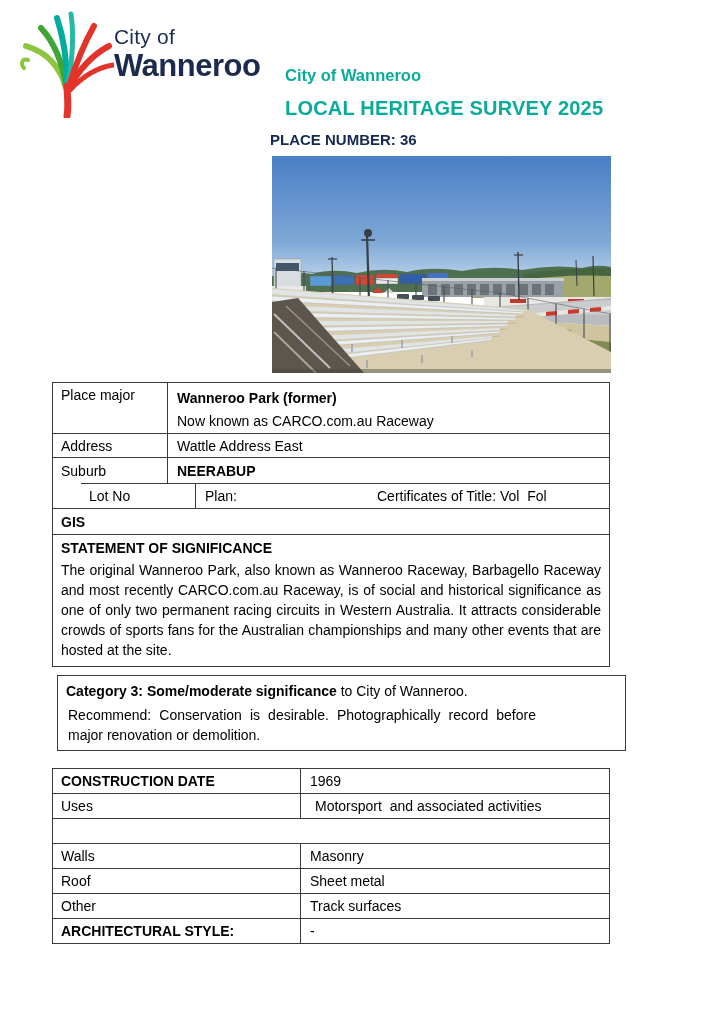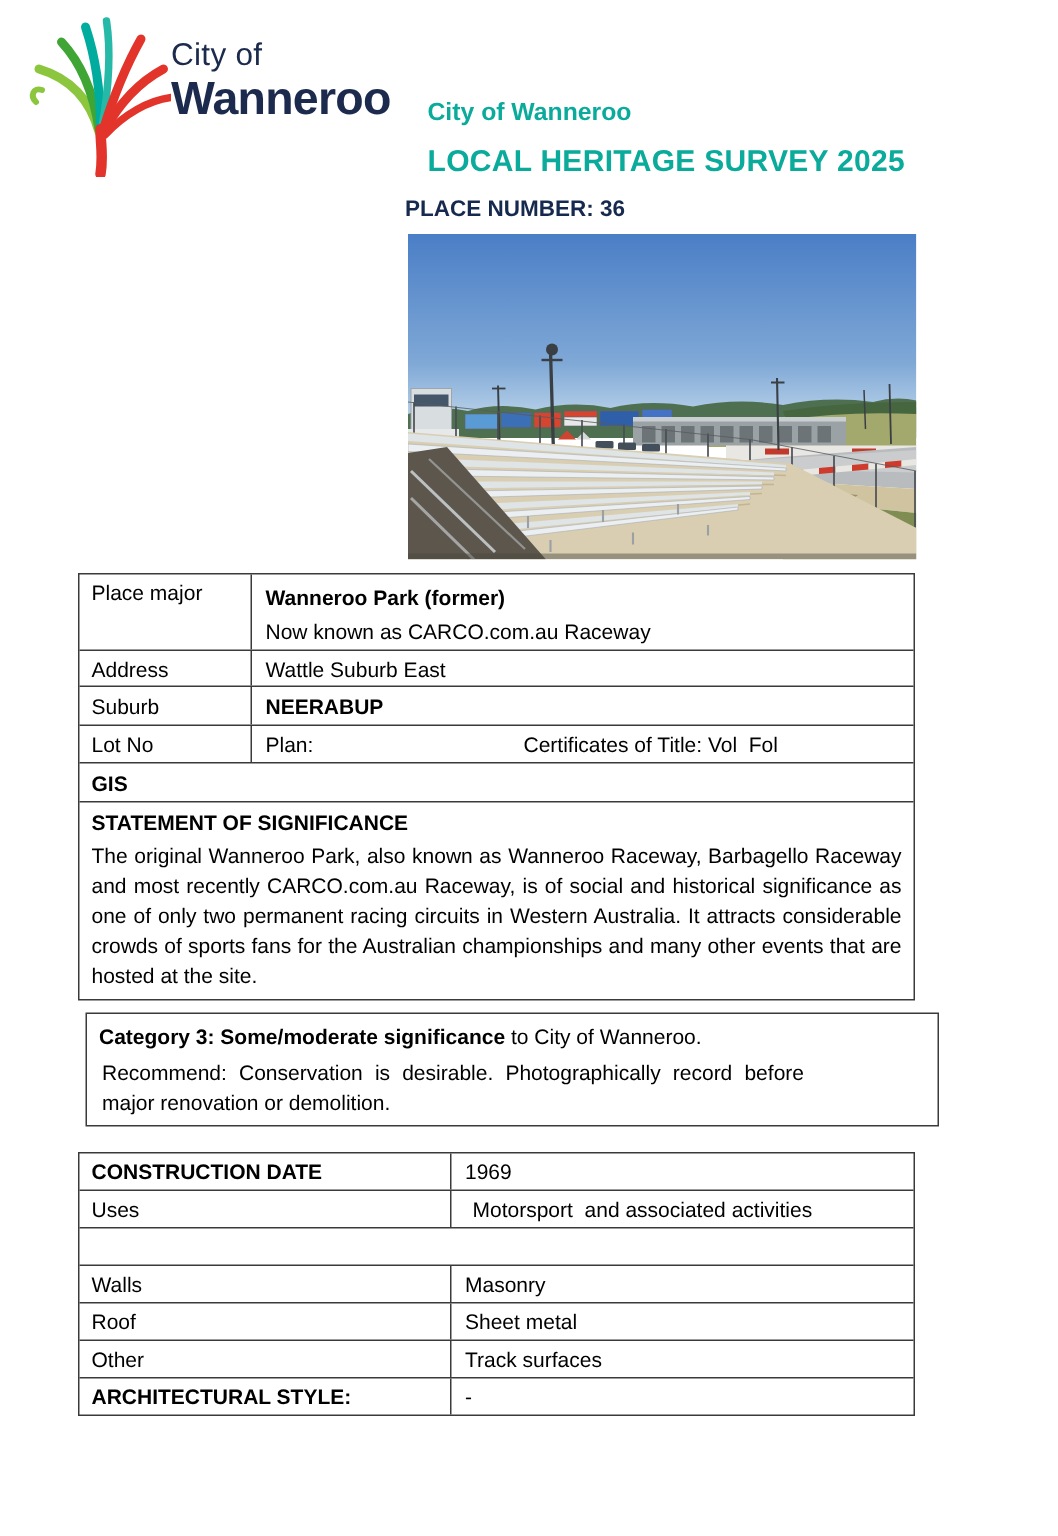--- a/index.html
+++ b/index.html
@@ -23,21 +23,21 @@
   
   .tbl{position:absolute;left:52px;width:556px;border:1.6px solid #3a3a3a;font-size:14px;}
   .t1{top:382px;}
   .row{display:flex;border-top:1.4px solid #3a3a3a;}
   .row:first-child{border-top:none;}
   .lbl{flex:0 0 98px;padding:2px 8px;border-right:1.4px solid #3a3a3a;display:flex;align-items:center;}
   .val{flex:1;padding:2px 9px;display:flex;align-items:center;}
   .row.tall{height:50px;}
   .row.tall .lbl,.row.tall .val{display:block;padding-top:4px;}
   .row.tall .val div{line-height:23px;}
-  .row.h23{height:23px;} .row.h25{height:25px;} .row.h24{height:24px;}
+  .row.h23{height:23px;} .row.h25{height:25px;} .row.h24{height:24px;margin-left:28px;}
   .fullrow{border-top:1.4px solid #3a3a3a;padding:3px 8px;}
   .gis-row{height:19px;display:flex;align-items:center;font-weight:bold;}
   .sig{padding:4px 8px 6px 8px;}
   .sig-head{font-weight:bold;line-height:19px;}
   .sig-text{margin:2px 0 0 0;text-align:justify;line-height:20px;}
   
   .cat{position:absolute;left:57px;top:675px;width:551px;height:64px;
        border:1.6px solid #3a3a3a;font-size:14px;padding:5px 8px;box-sizing:content-box;}
   .cat-l1{margin:0;line-height:20px;}
   .cat-l2{margin:4px 0 0 2px;width:468px;text-align:justify;line-height:20px;}
@@ -232,21 +232,21 @@
   <div class="tbl t1">
     <div class="row tall">
       <div class="lbl">Place major</div>
       <div class="val">
         <div class="b">Wanneroo Park (former)</div>
         <div>Now known as CARCO.com.au Raceway</div>
       </div>
     </div>
     <div class="row h23">
       <div class="lbl">Address</div>
-      <div class="val">Wattle Suburb East</div>
+      <div class="val">Wattle Address East</div>
     </div>
     <div class="row h25">
       <div class="lbl">Suburb</div>
       <div class="val b">NEERABUP</div>
     </div>
     <div class="row h24">
       <div class="lbl">Lot No</div>
       <div class="val">
         <span style="flex:0 0 172px;">Plan:</span>
         <span>Certificates of Title: Vol&nbsp; Fol</span>

